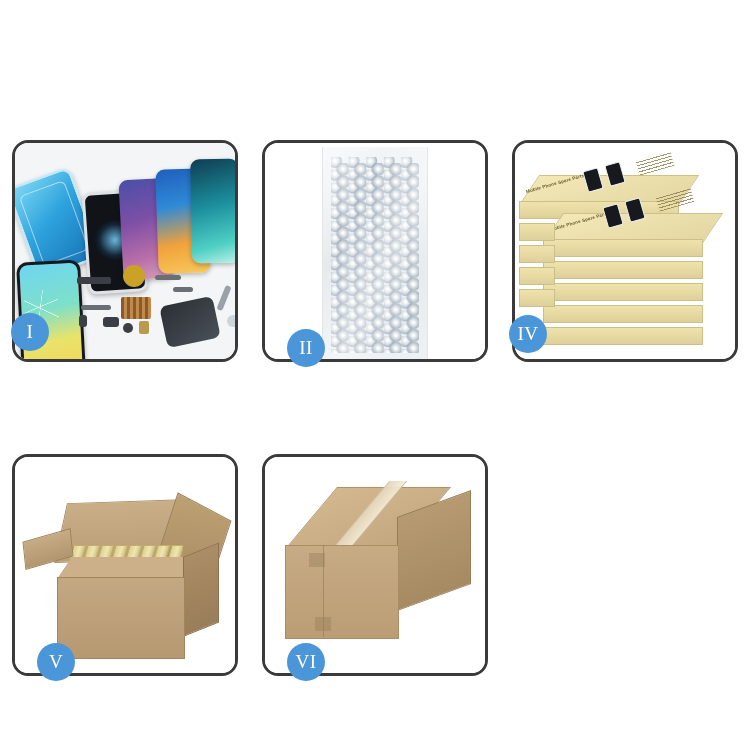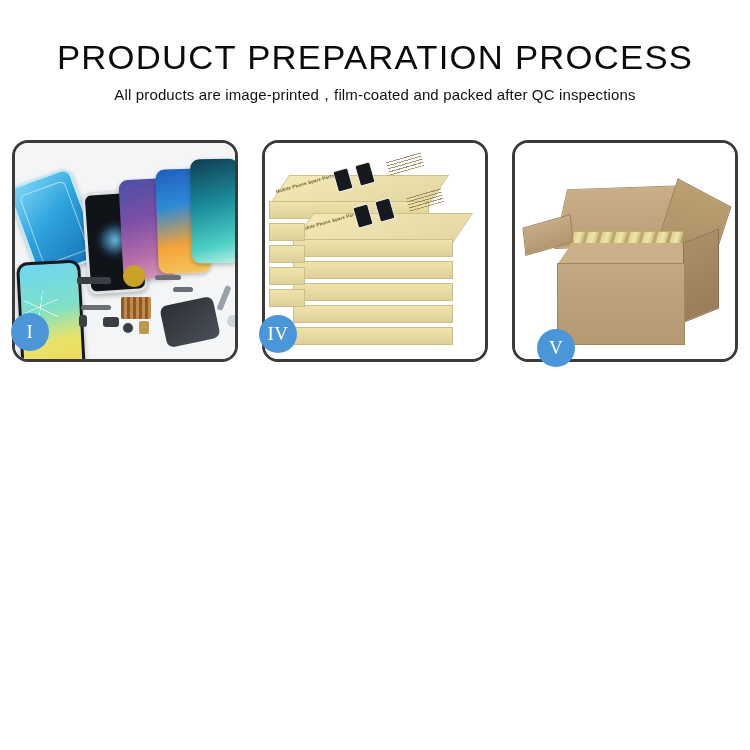--- a/index.html
+++ b/index.html
@@ -309,24 +309,20 @@
   .c6tab{
     position:absolute;width:16px;height:14px;
     background:rgba(150,126,92,.45);
   }
 </style>
 </head>
 <body>
 
 <div class="page">
 
-  <div class="header">
-    <div class="title">PRODUCT PREPARATION PROCESS</div>
-    <div class="subtitle">All products are image-printed，film-coated and packed after QC inspections</div>
-  </div>
 
   <div class="grid">
 
     <div class="panel p1">
       <div class="inner">
         <div class="ph film"></div>
         <div class="ph glass"></div>
         <div class="ph purple"></div>
         <div class="ph orange"></div>
         <div class="ph teal"></div>
@@ -343,20 +339,29 @@
           <div class="prt" style="left:46px;top:48px;width:10px;height:10px;border-radius:50%;"></div>
           <div class="prt" style="left:62px;top:46px;width:10px;height:13px;border-radius:2px;background:#b99a4e;"></div>
           <div class="prt board" style="left:86px;top:26px;width:54px;height:42px;transform:rotate(-12deg);"></div>
           <div class="prt" style="left:144px;top:10px;width:6px;height:26px;border-radius:3px;background:#9aa1a8;transform:rotate(22deg);"></div>
           <div class="prt" style="left:150px;top:40px;width:12px;height:12px;border-radius:50%;background:#cfd4d9;"></div>
         </div>
       </div>
       <div class="badge">I</div>
     </div>
 
+    <div class="panel p2">
+      <div class="inner">
+        <div class="bwsheet"></div>
+        <div class="bubbles"></div>
+        <div class="bubbles2"></div>
+        <div class="bwsheen"></div>
+      </div>
+      <div class="badge">II</div>
+    </div>
 
 
     <div class="panel p4">
       <div class="inner">
 
         <div class="sbox" style="left:4px;top:58px;">
           <div class="lidtop"></div>
           <div class="face"></div>
         </div>
         <div class="lbl" style="left:10px;top:38px;">Mobile Phone Spare Parts</div>
@@ -417,15 +422,27 @@
           <div class="ybar" style="left:100px;"></div>
         </div>
         <div class="c5flapleft"></div>
         <div class="c5top"></div>
         <div class="c5right"></div>
         <div class="c5body"></div>
       </div>
       <div class="badge">V</div>
     </div>
 
+    <div class="panel p6">
+      <div class="inner">
+        <div class="c6top"></div>
+        <div class="c6tape"></div>
+        <div class="c6side"></div>
+        <div class="c6front"></div>
+        <div class="c6seamv"></div>
+        <div class="c6tab" style="left:44px;top:96px;"></div>
+        <div class="c6tab" style="left:50px;top:160px;"></div>
+      </div>
+      <div class="badge">VI</div>
+    </div>
 
   </div>
 </div>
 
 </body></html>

